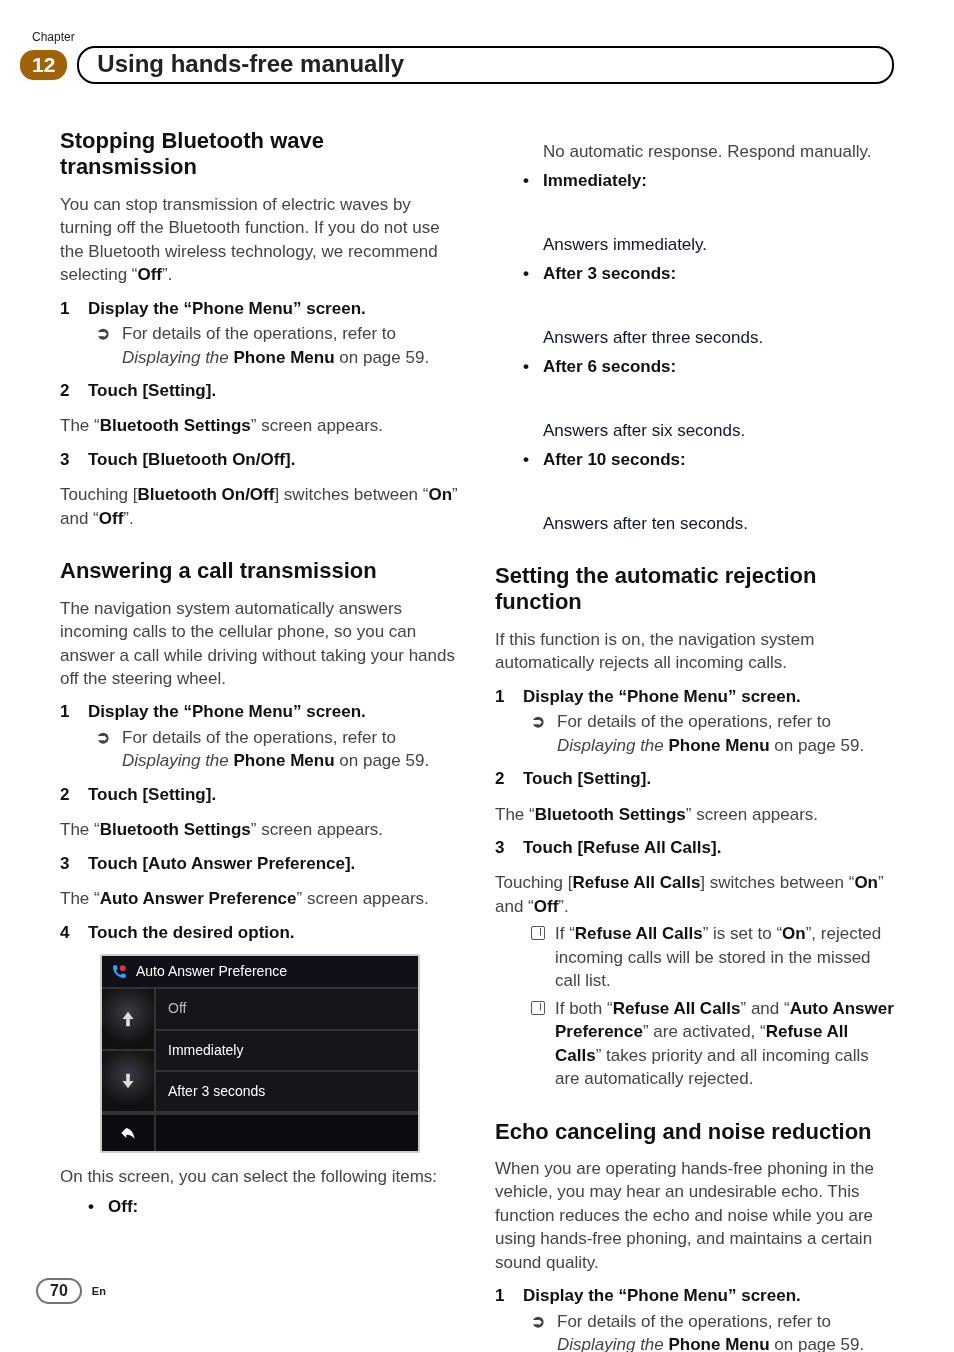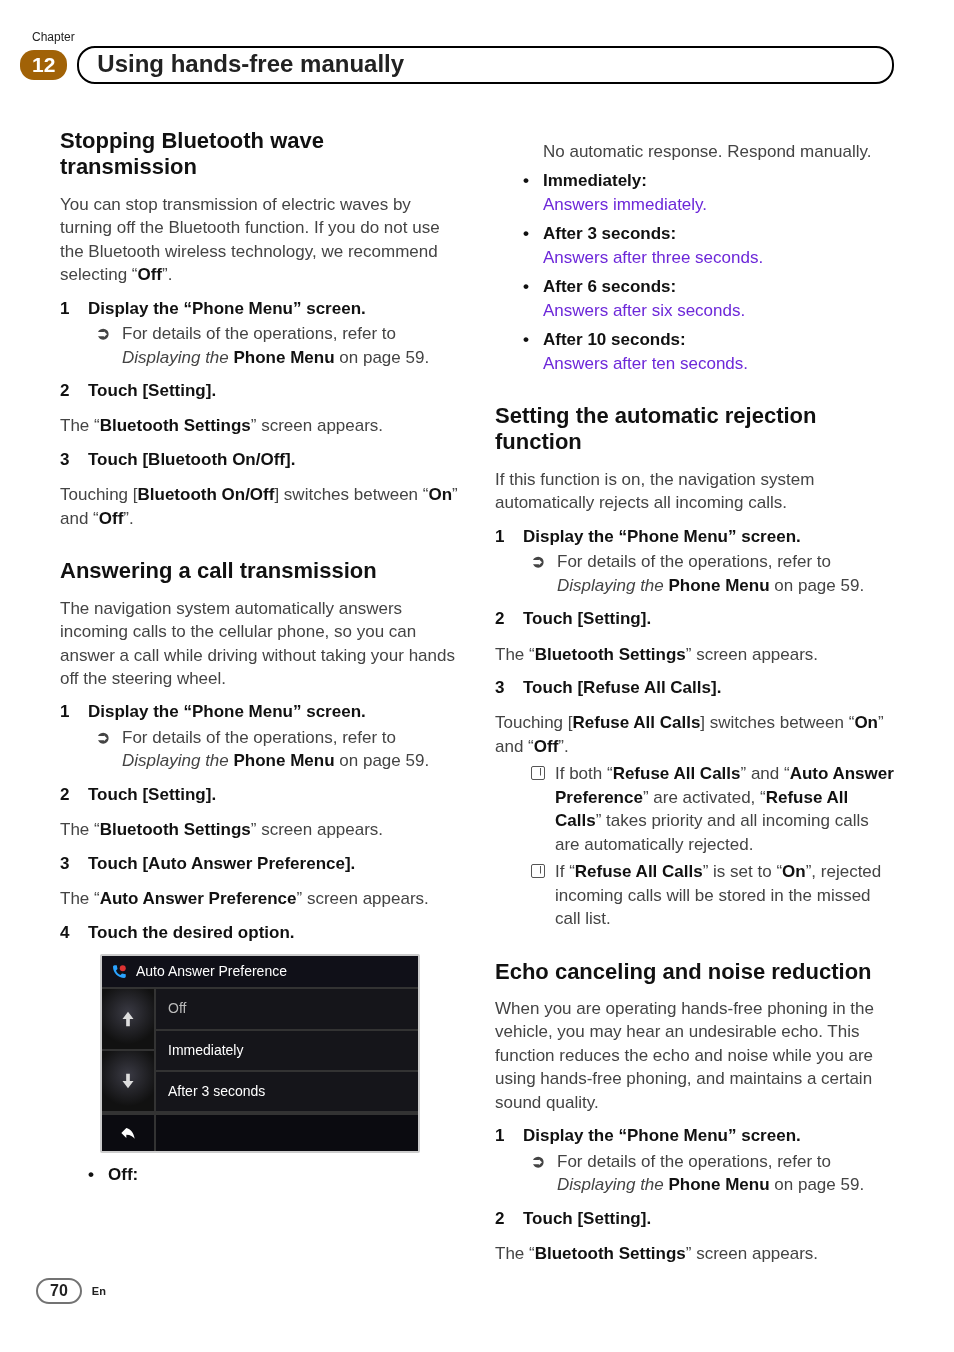--- a/index.html
+++ b/index.html
@@ -125,21 +125,21 @@
       color:#444;
     }
     .dotlist > li::before {
       content: "•";
       position: absolute;
       left: 0;
       color:#111;
       font-weight:700;
     }
     .dotlist .dl-head { font-weight:700; color:#111; }
-    .dotlist .dl-body { display:block; color:#6d28d9; }
+    .dotlist .dl-body { display:block; color:#0f172a;margin-top:40px; }
     .screenshot {
       width: 320px;
       margin: 10px 0 10px 40px;
       border: 2px solid #ccc;
       border-radius: 2px;
       background: #000;
       color: #fff;
       font-size: 14px;
     }
     .ss-title {
@@ -313,20 +313,21 @@
         <div class="ss-bottom">
           <div class="ss-back">
             <svg viewBox="0 0 24 24" width="24" height="20">
                 <path d="M10 6l-6 6 6 6v-4c5 0 8 2 10 5-1-7-5-12-10-13V6z" fill="#fff"></path>
               </svg>
           </div>
           <div style="flex:1"></div>
         </div>
       </div>
 
+      <p class="plain">On this screen, you can select the following items:</p>
       <ul class="dotlist">
         <li>
           <span class="dl-head"><b>Off</b><span>:</span></span>
         </li>
       </ul>
     </div>
 
     <div class="col">
       <p class="plain" style="margin-left:48px">No automatic response. Respond manually.</p>
       <ul class="dotlist">
@@ -376,27 +377,27 @@
         <span class="num">3</span>
         <span class="txt">Touch [Refuse All Calls].</span>
       </div>
       <p class="plain">
         <span>Touching [</span><b>Refuse All Calls</b><span>] switches between “</span><b>On</b><span>” and “</span><b>Off</b><span>”.</span>
       </p>
 
       <div class="subbullet-box">
         <span class="box-icon"></span>
         <span>
-          <span>If both “</span><b>Refuse All Calls</b><span>” and “</span><b>Auto Answer Preference</b><span>” are activated, “</span><b>Refuse All Calls</b><span>” takes priority and all incoming calls are automatically rejected.</span>
+          <span>If “</span><b>Refuse All Calls</b><span>” is set to “</span><b>On</b><span>”, rejected incoming calls will be stored in the missed call list.</span>
         </span>
       </div>
       <div class="subbullet-box">
         <span class="box-icon"></span>
         <span>
-          <span>If “</span><b>Refuse All Calls</b><span>” is set to “</span><b>On</b><span>”, rejected incoming calls will be stored in the missed call list.</span>
+          <span>If both “</span><b>Refuse All Calls</b><span>” and “</span><b>Auto Answer Preference</b><span>” are activated, “</span><b>Refuse All Calls</b><span>” takes priority and all incoming calls are automatically rejected.</span>
         </span>
       </div>
 
       <div class="spacer-lg"></div>
 
       <h2 class="section">Echo canceling and noise reduction</h2>
       <p class="plain">When you are operating hands-free phoning in the vehicle, you may hear an undesirable echo. This function reduces the echo and noise while you are using hands-free phoning, and maintains a certain sound quality.</p>
 
       <div class="step">
         <span class="num">1</span>

